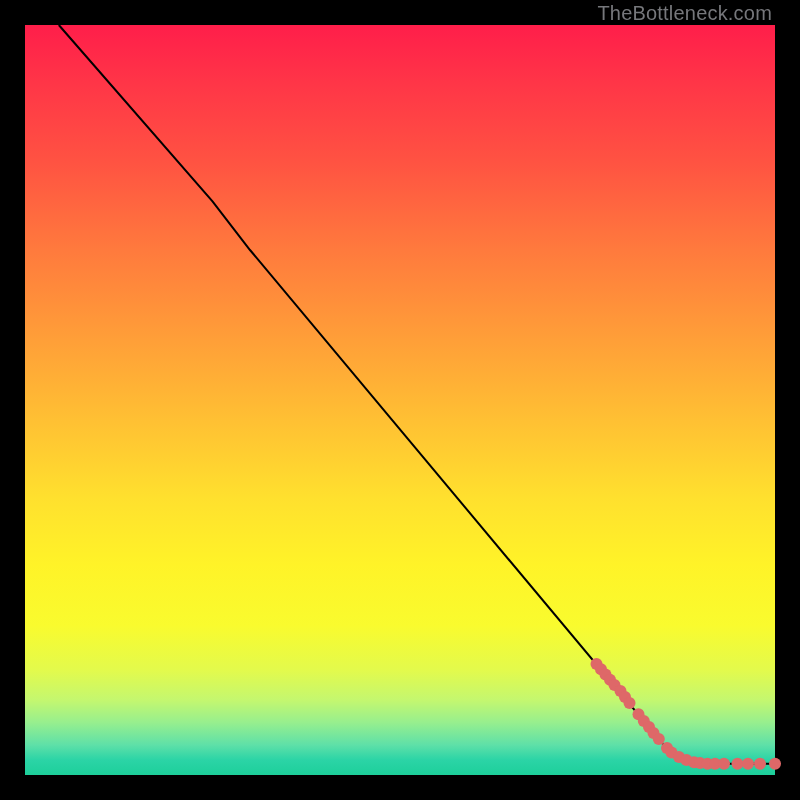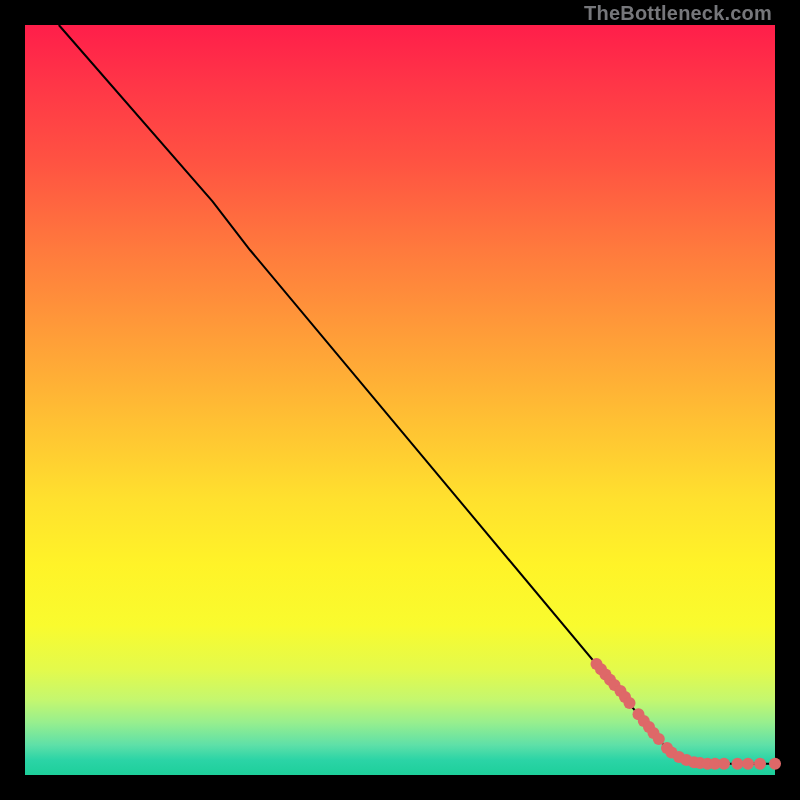--- a/index.html
+++ b/index.html
@@ -43,21 +43,21 @@
       #2bd4a6 98%,
       #1dcf9a 100%
     );
   }
   .attribution {
     position: absolute;
     top: 2px;
     right: 28px;
     color: #76777b;
     font-size: 20px;
-    font-weight: 700;
+    font-weight: 400;
     letter-spacing: 0.2px;
     margin-left: 10px;
   }
   svg.overlay {
     position: absolute;
     top: 25px;
     left: 25px;
     width: 750px;
     height: 750px;
     overflow: visible;

